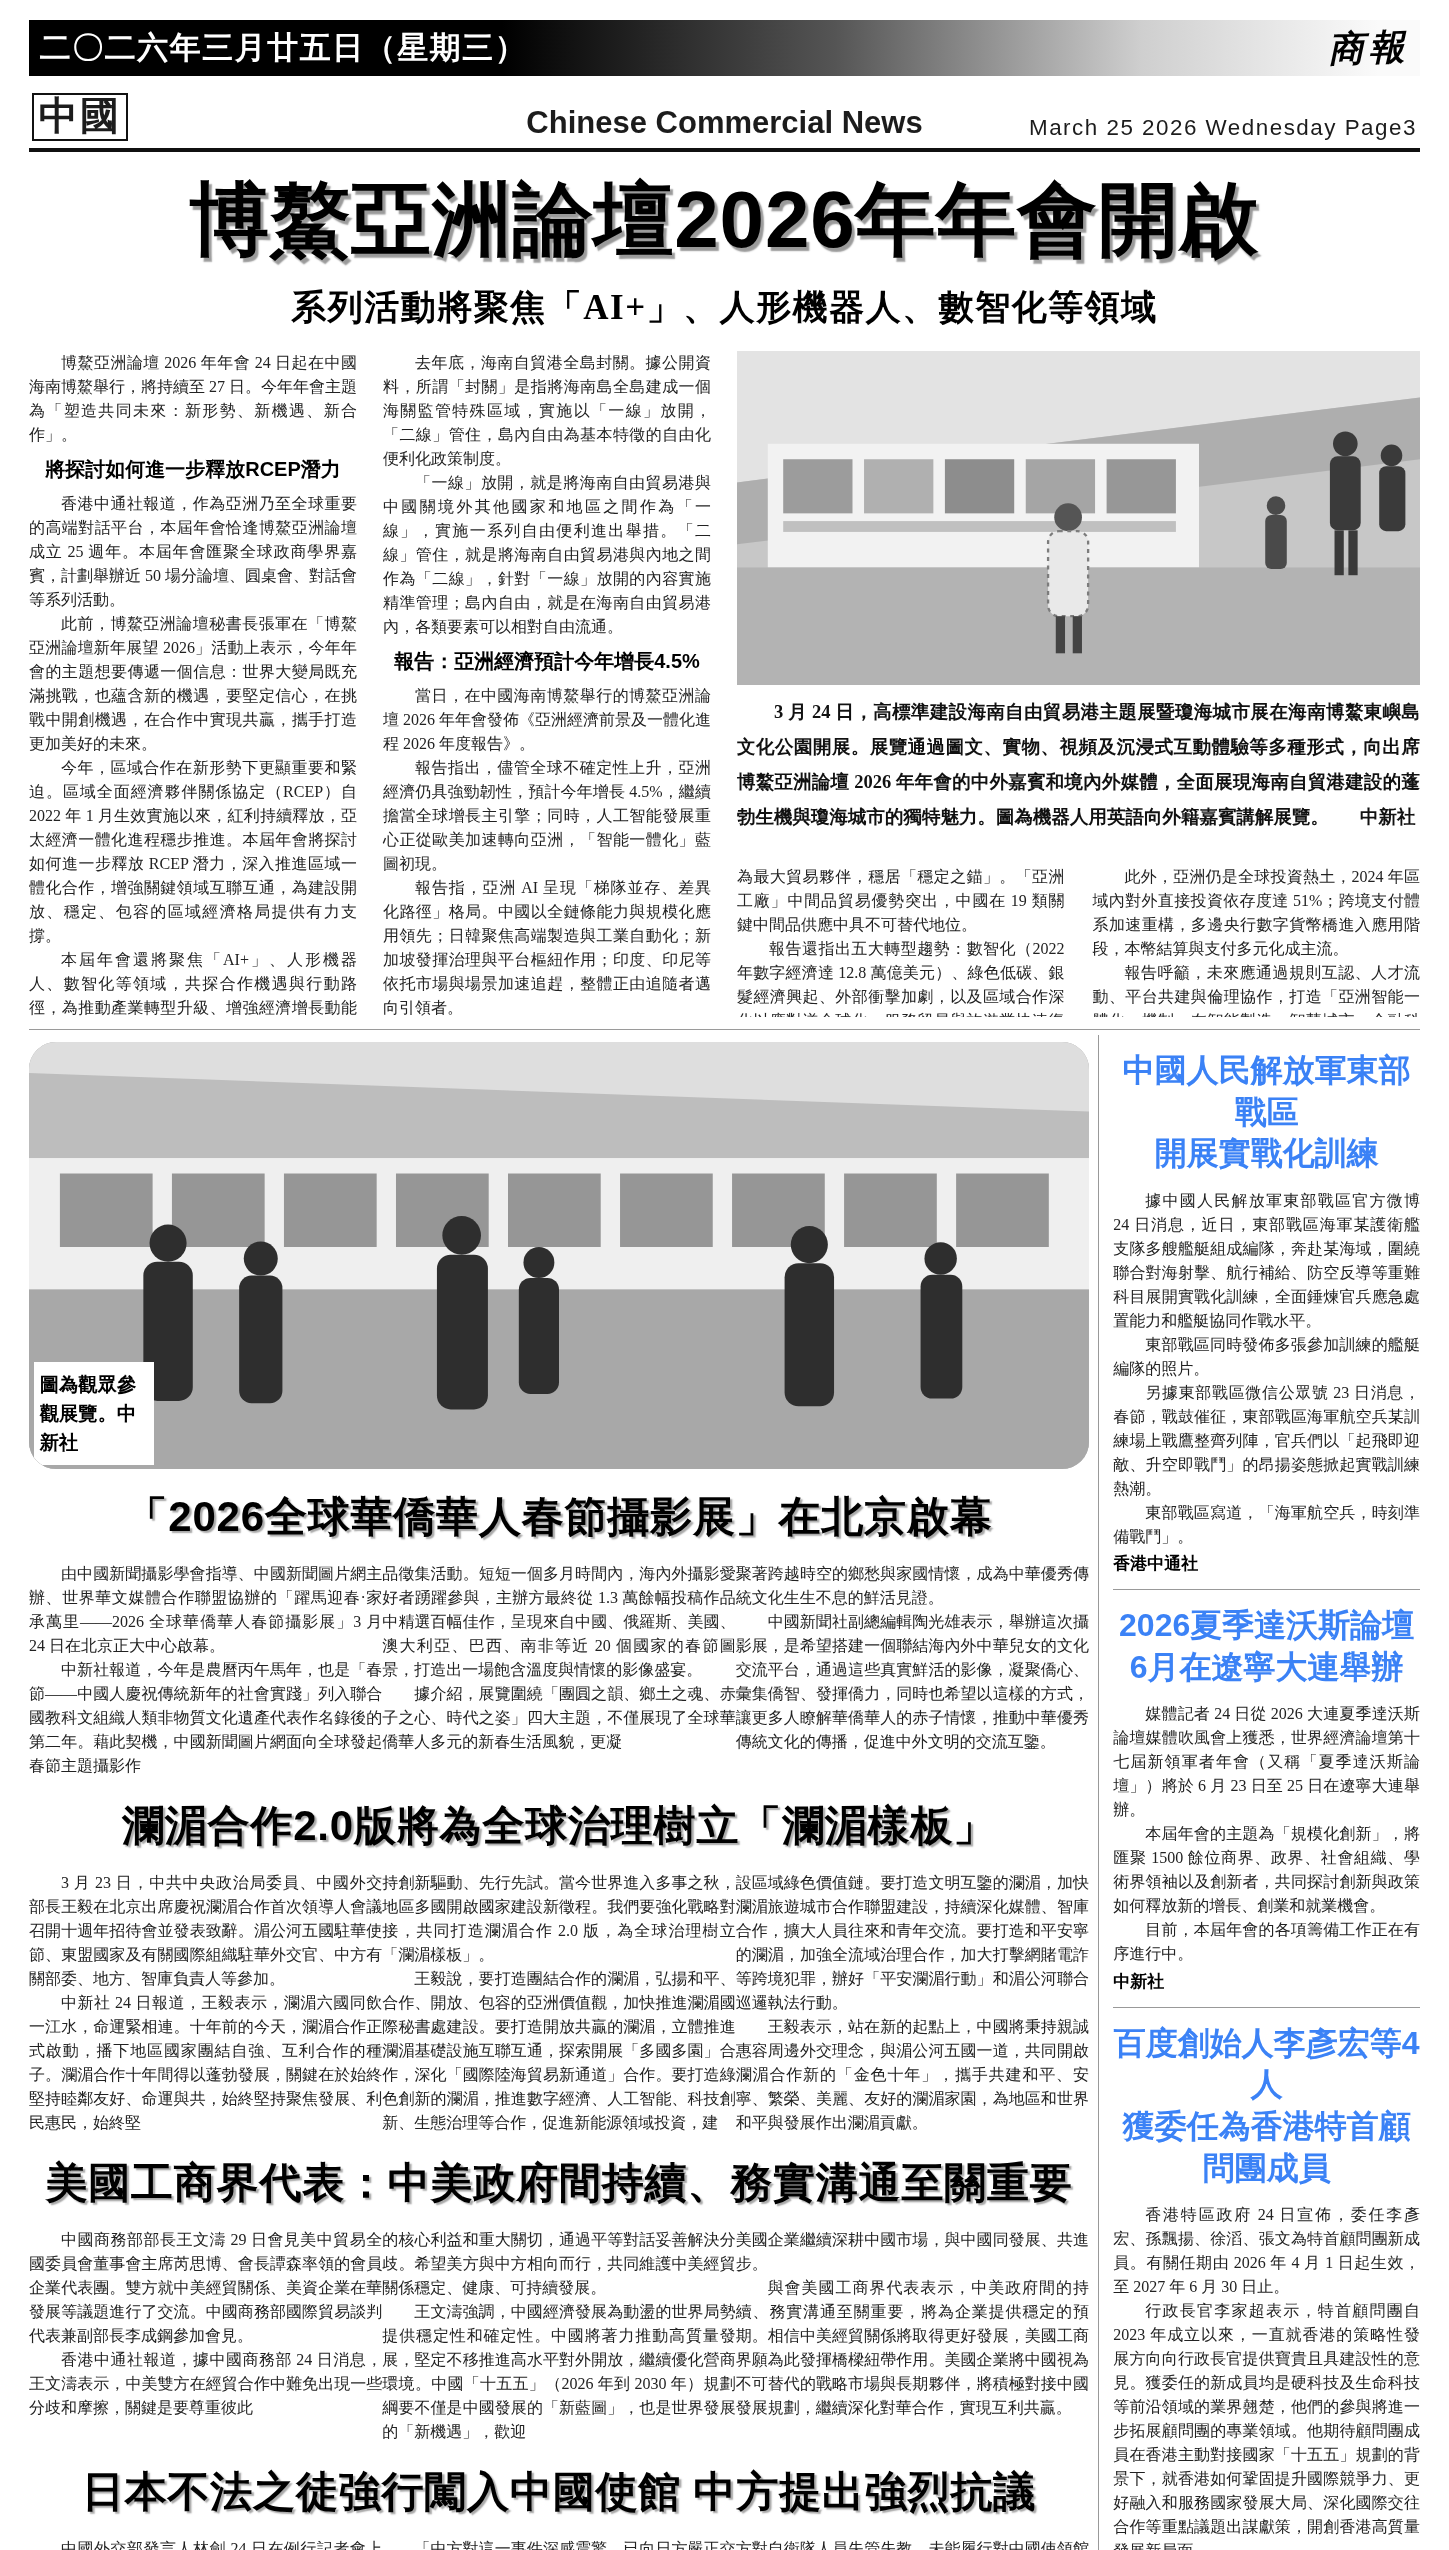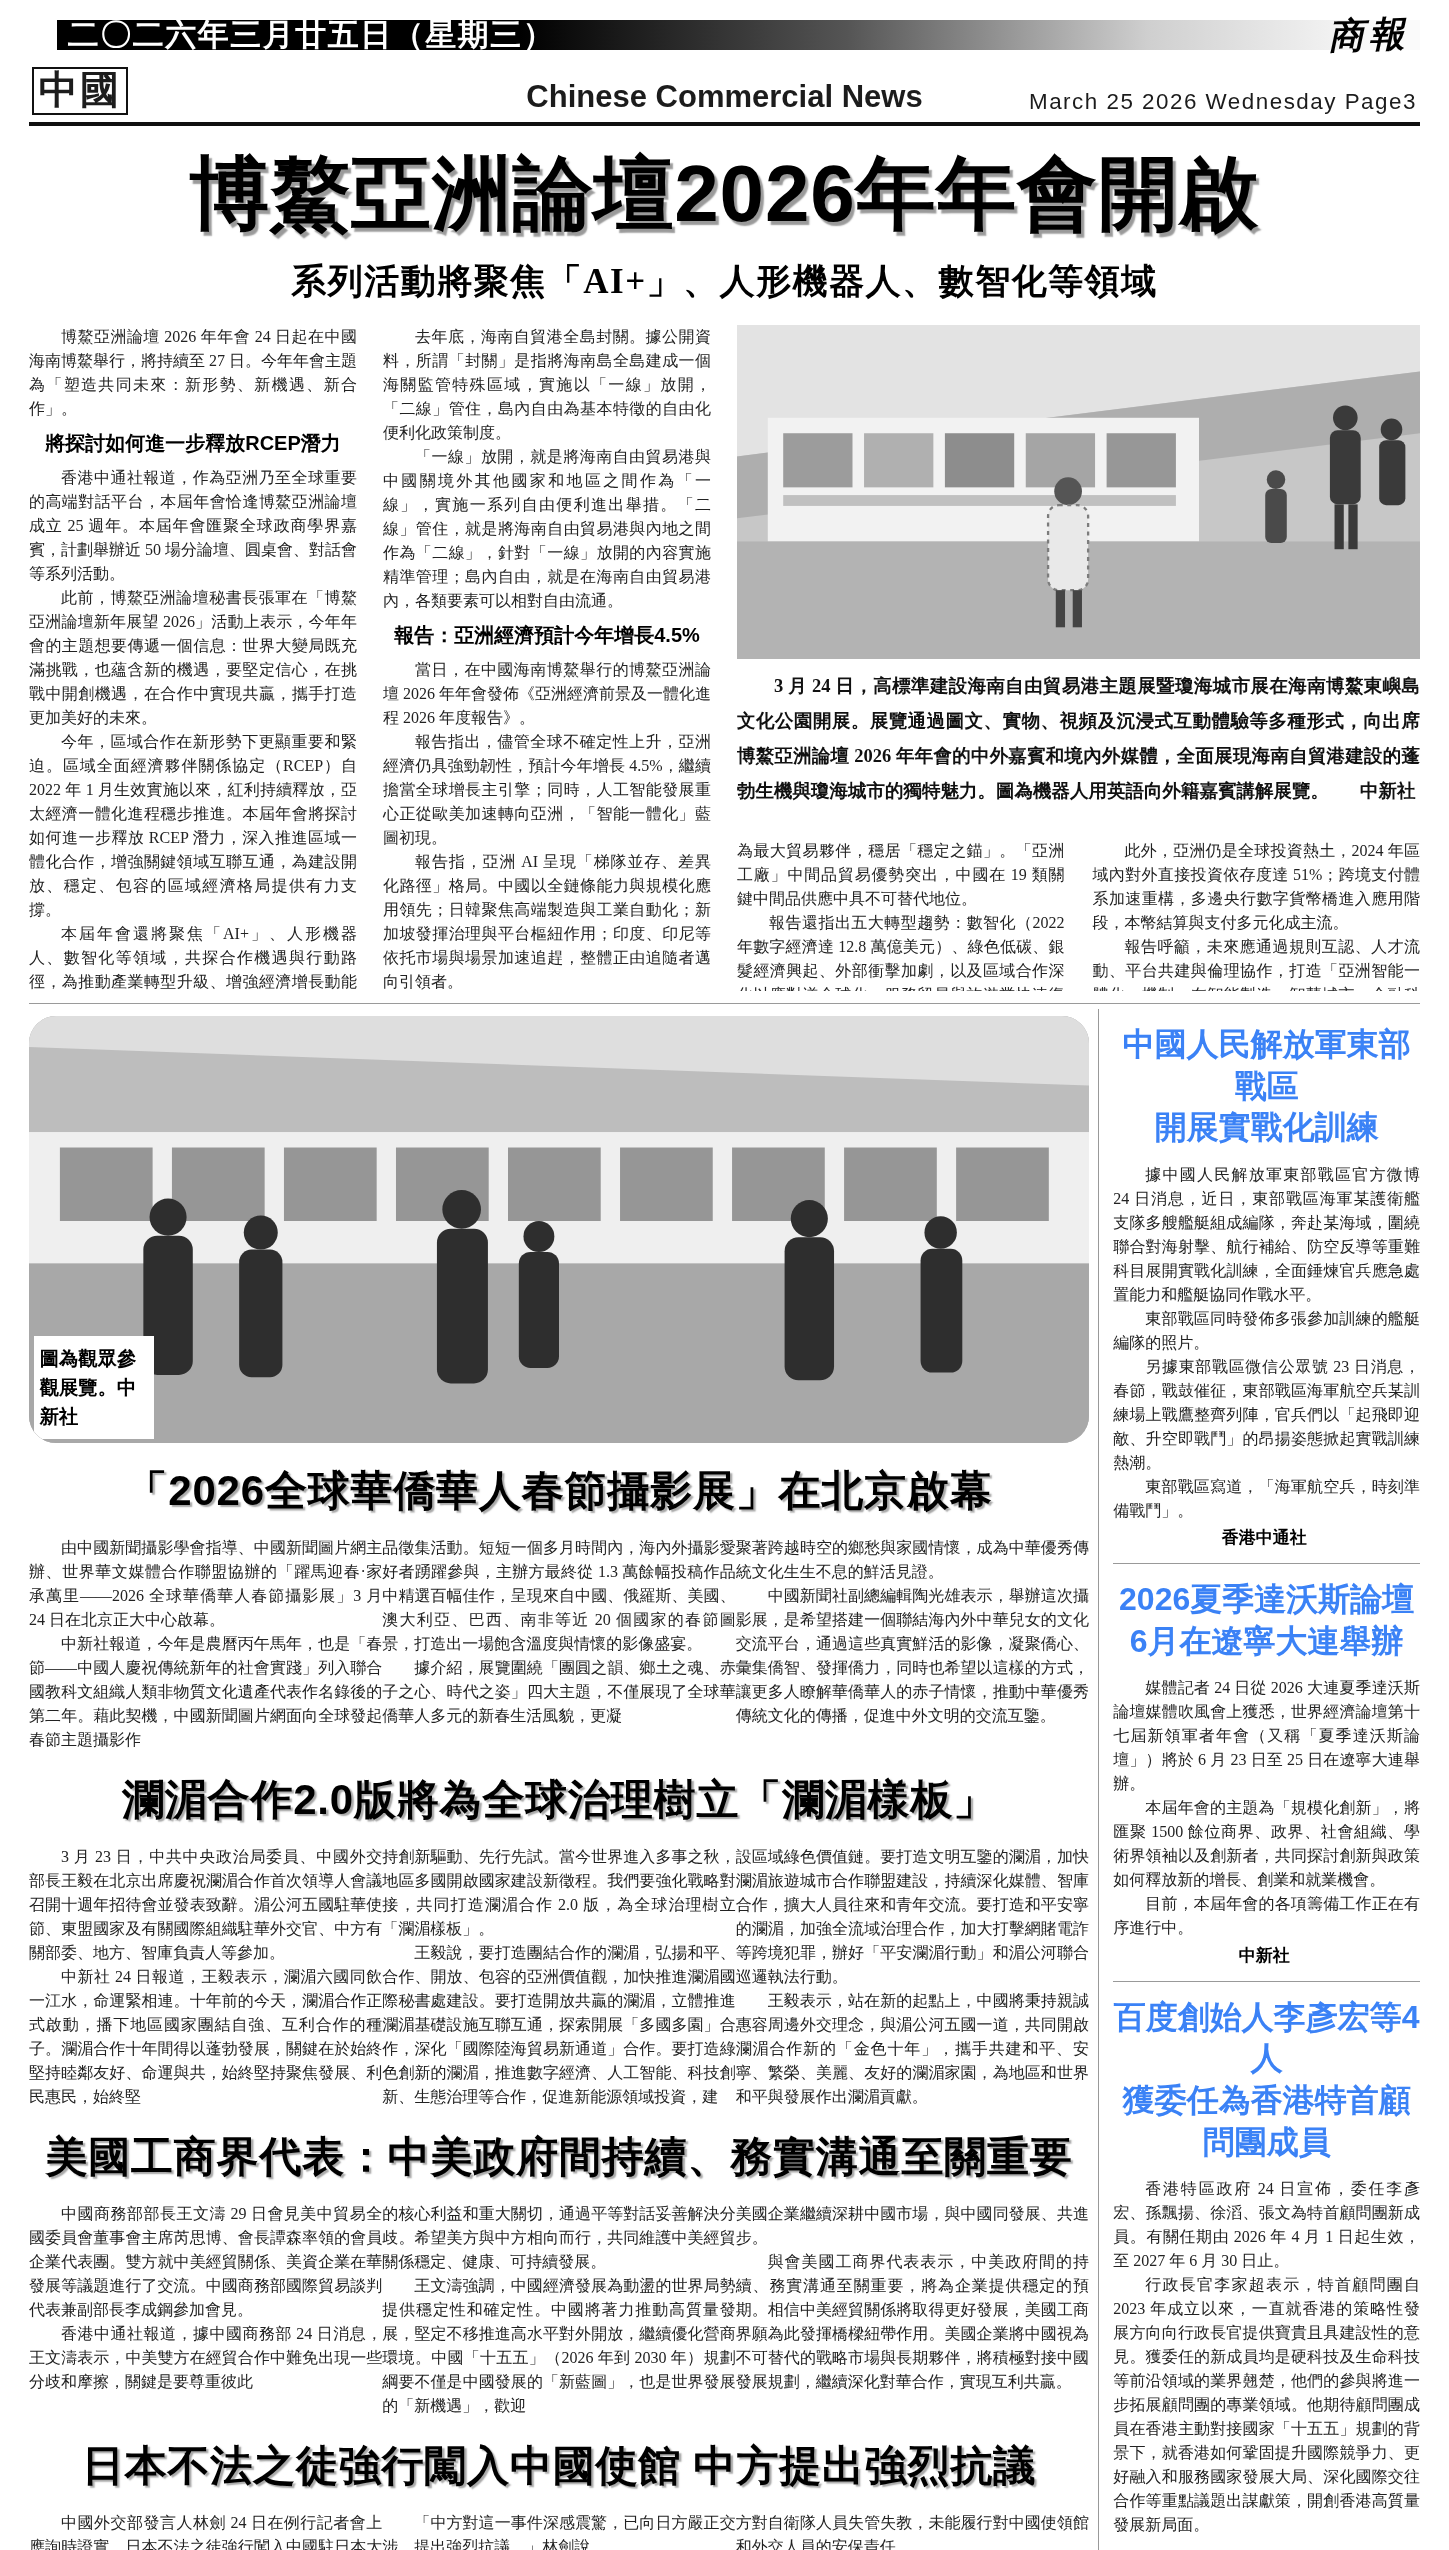--- a/index.html
+++ b/index.html
@@ -1,21 +1,21 @@
 <!DOCTYPE html>
 <html style="font-size:12.4px"><head>
 <meta charset="utf-8">
 <style>
   html,body{margin:0;padding:0;background:#ffffff;}
   body{width:1449px;min-height:2550px;font-family:"Liberation Serif","DejaVu Serif",serif;color:#1c1c1c;}
   .page{position:relative;width:1449px;min-height:2550px;background:#fff;box-sizing:border-box;padding:20px 29px 31px 29px;}
 
   
-  .topbar{height:30px;background:linear-gradient(90deg,#000 0%,#000 34%,#555 58%,#cfcfcf 80%,#fafafa 97%);
-          display:flex;align-items:center;justify-content:space-between;padding:0 10.8px;box-sizing:border-box;margin-left:28px;}
+  .topbar{height:56px;background:linear-gradient(90deg,#000 0%,#000 34%,#555 58%,#cfcfcf 80%,#fafafa 97%);
+          display:flex;align-items:center;justify-content:space-between;padding:0 10.8px;box-sizing:border-box;}
   .topdate{color:#fff;font-family:"Liberation Sans","DejaVu Sans",sans-serif;font-weight:bold;font-size:31px;letter-spacing:1.5px;}
   .brand{color:#000;font-size:36px;font-weight:bold;font-style:italic;letter-spacing:4.6px;transform:rotate(-2deg);}
   .secondrow{display:grid;grid-template-columns:1fr auto 1fr;align-items:end;margin-top:17px;padding:0 3.1px;gap:28px;}
   .section-name{font-size:39px;font-weight:900;letter-spacing:2.3px;justify-self:start;
       border:2.3px double #111;padding:0 4.6px 1.5px 4.6px;line-height:1.1;}
   .paper-en{font-family:Liberation Sans, sans-serif;font-weight:bold;font-size:31px;justify-self:center;}
   .date-en{font-family:"Liberation Sans","DejaVu Sans",sans-serif;font-size:22.4px;justify-self:end;letter-spacing:1.5px;}
   .thickrule{border-bottom:4.6px solid #101010;margin-top:6.2px;}
 
   
@@ -52,21 +52,21 @@
       font-weight:bold;font-size:19.3px;line-height:29px;color:#000;}
 
   .cols3{display:flex;}
   .cols3 .col{flex:1;}
 
   
   .sb-article{padding:10.8px 0 14px 0;}
   .sb-article + .sb-article{border-top:0.8px solid #999;}
   .sb-headline{text-align:center;font-family:"Liberation Sans","DejaVu Sans",sans-serif;font-weight:900;
       font-size:32px;line-height:1.3;margin:4.6px 0 14px 0;color:#3b82f6;}
-  .article-credit{text-align:center;font-weight:bold;font-size:17px;margin-top:3.1px;padding-right:4.6px;color:#000;}
+  .article-credit{text-align:left;font-weight:bold;font-size:17px;margin-top:3.1px;padding-right:4.6px;color:#000;}
 
   svg{display:block;}
 </style>
 </head>
 <body>
 
 <div class="page">
 
   <div class="topbar">
     <span class="topdate">二〇二六年三月廿五日（星期三）</span>

